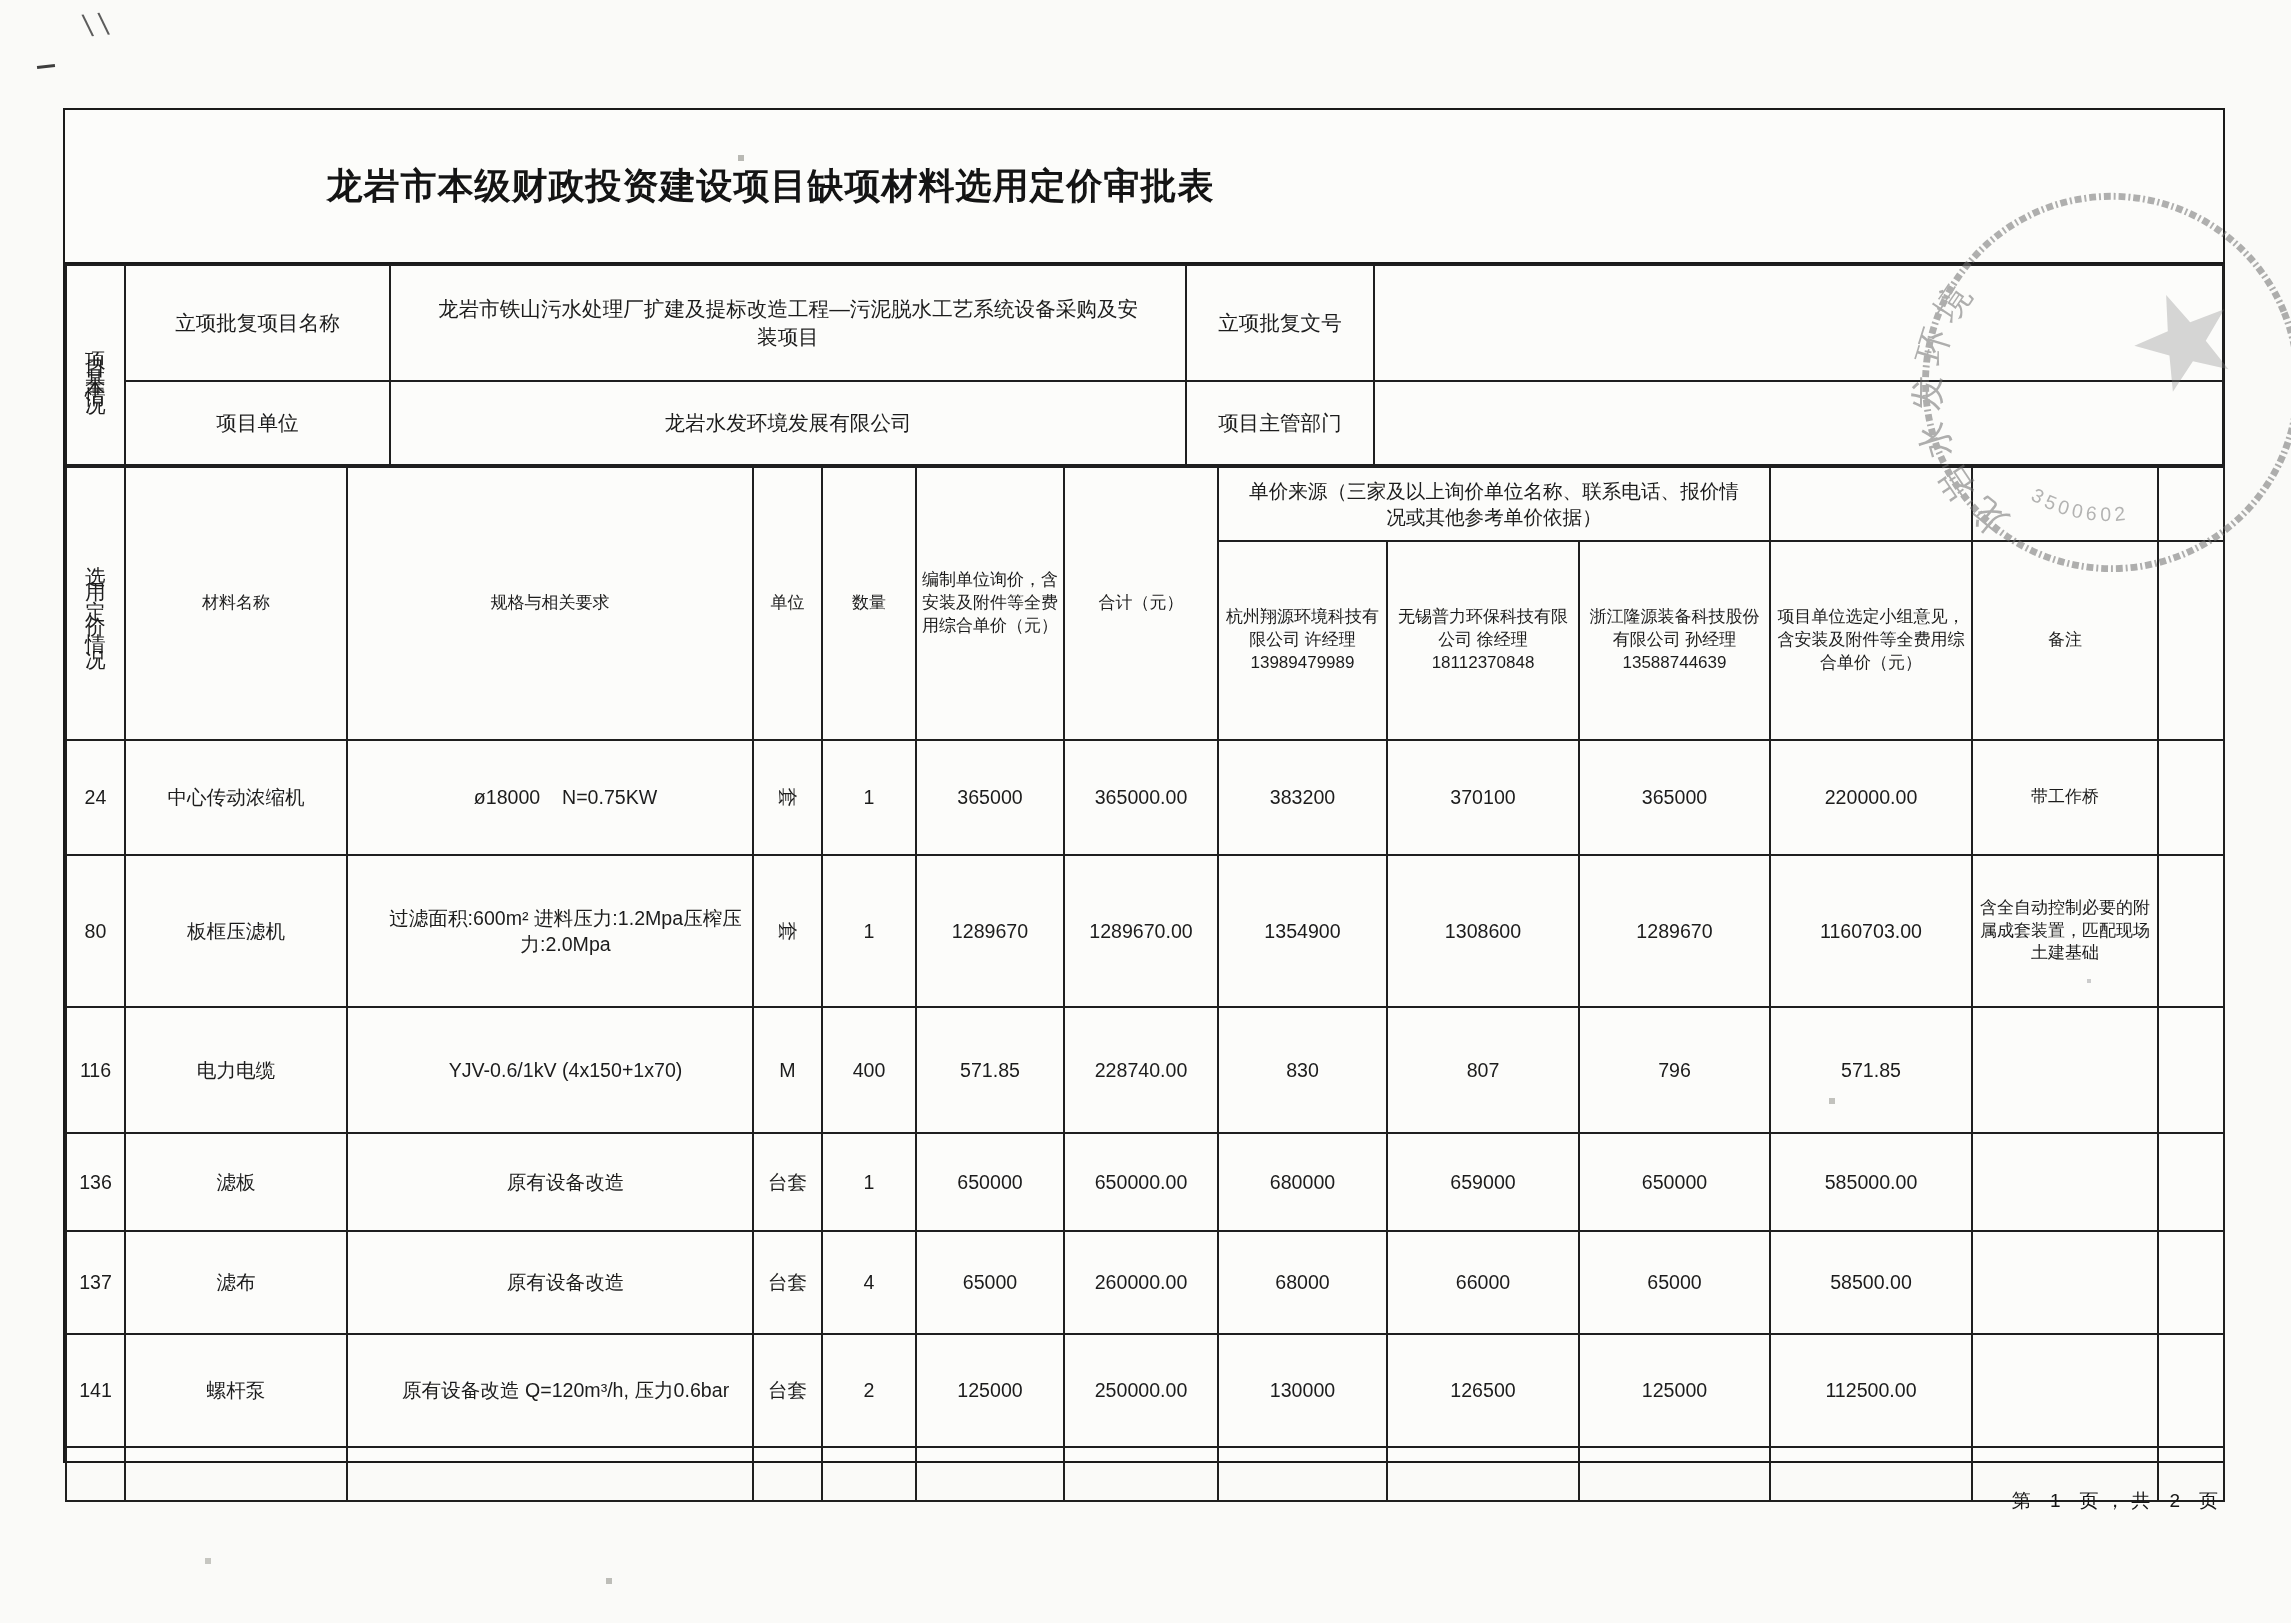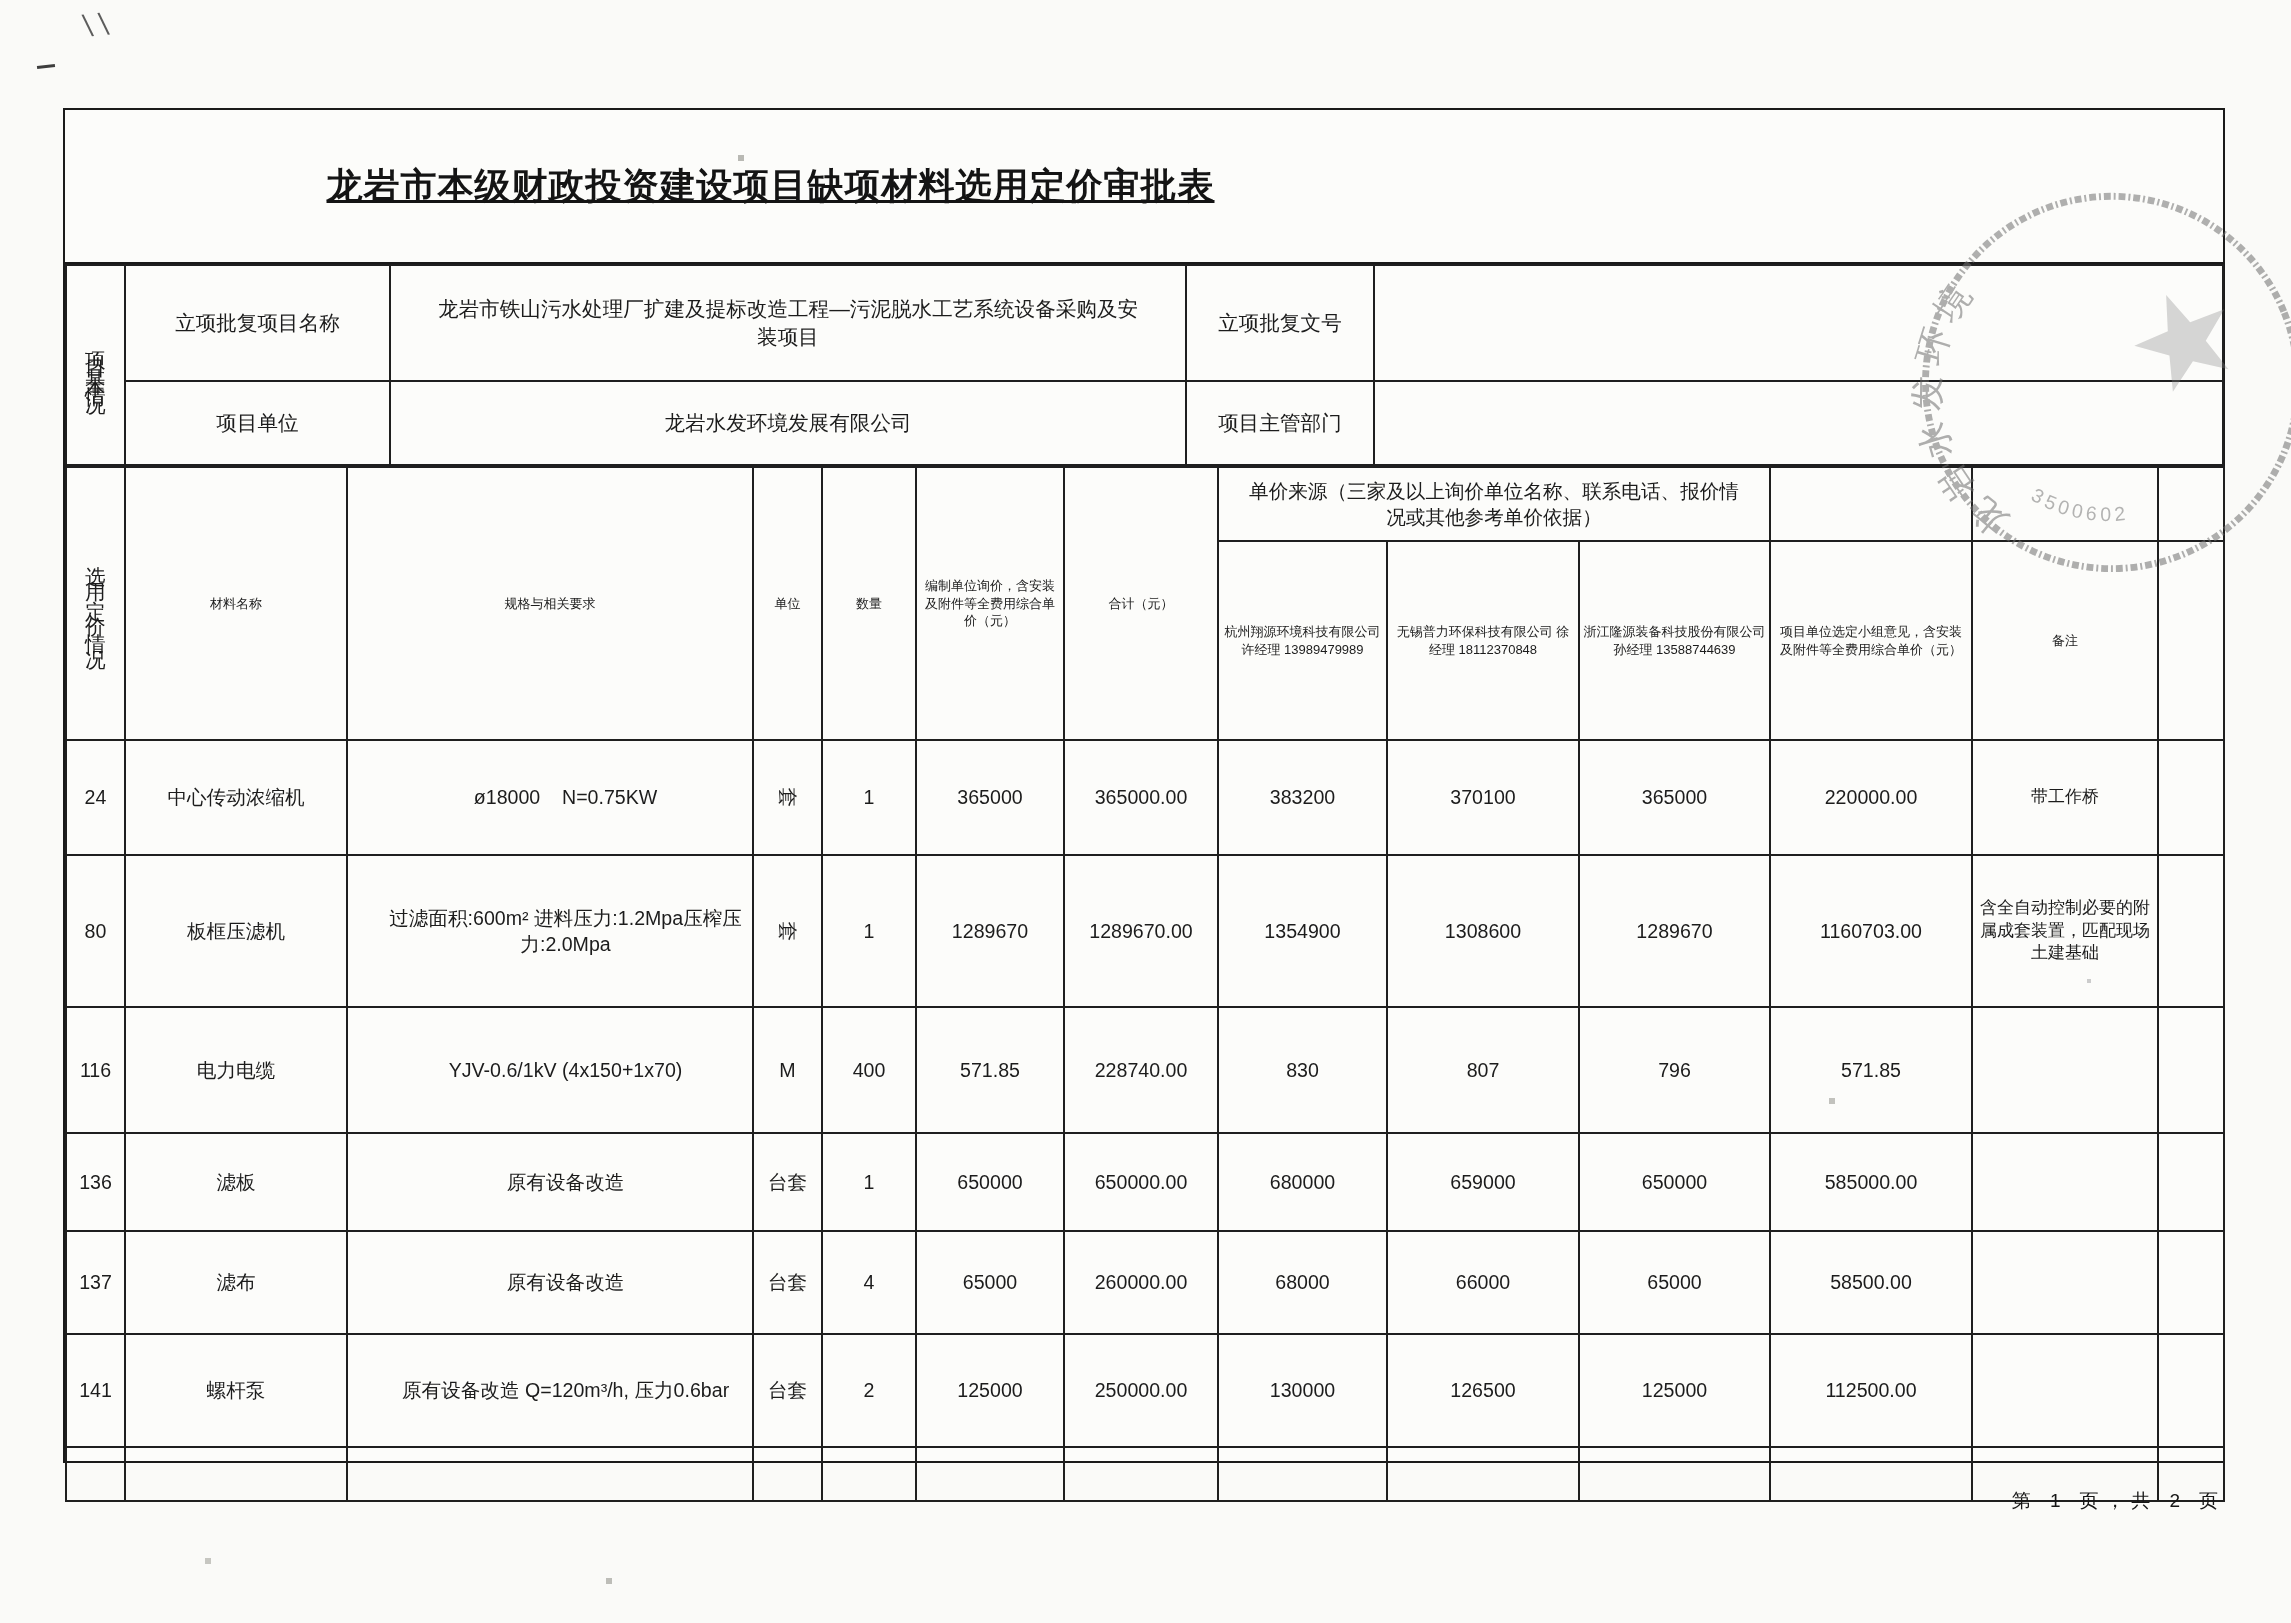--- a/index.html
+++ b/index.html
@@ -9,37 +9,37 @@
     font-family:"Liberation Sans","DejaVu Sans",sans-serif;
   }
   .sheet{
     position:absolute;left:63px;top:108px;width:2162px;height:1355px;
     box-sizing:border-box;border:2.9px solid #1a1a1a;background:#fcfcfa;
   }
   .title-block{
     height:154px;box-sizing:border-box;border-bottom:2.9px solid #1a1a1a;
     display:flex;flex-direction:column;justify-content:center;
   }
-  .title-inner{width:1411px;text-align:center;font-weight:bold;color:#141414;text-decoration:underline;}
+  .title-inner{width:1411px;text-align:center;font-weight:bold;color:#141414;}
   .t1{font-size:36px;letter-spacing:1px;}
   .t2{font-size:35px;margin-top:9.8px;letter-spacing:1px;}
   table{border-collapse:collapse;table-layout:fixed;width:2156px;}
   td{
     border:2px solid #1f1f1f;text-align:center;vertical-align:middle;
     font-size:19.6px;padding:2.9px;box-sizing:border-box;overflow:hidden;
     line-height:1.35;
   }
   .info-table td{font-size:20.6px;}
   .vlabel{
     writing-mode:vertical-rl;text-orientation:upright;
     letter-spacing:8.8px;font-size:20.6px;display:inline-block;
   }
   .vlabel2{letter-spacing:16.7px;}
   .projname{padding:5.9px 43px;font-size:20.6px;}
-  .hdr{font-size:13px;}
+  .hdr{font-size:17px;}
   .group-hdr{font-size:19.6px;padding:3.9px 29px;}
   .spec{white-space:pre-wrap;font-size:19.6px;padding-left:34px;}
   .remark-cell{font-size:17px;padding:2px 5.9px;}
   .rot{display:inline-block;transform:rotate(90deg);}
   .footer{
     position:absolute;left:63px;top:1488px;width:2162px;text-align:right;
     font-size:19px;letter-spacing:6.9px;color:#161616;
   }
   .stamp{position:absolute;left:1901px;top:162px;}
   .pencil-mark-a{

